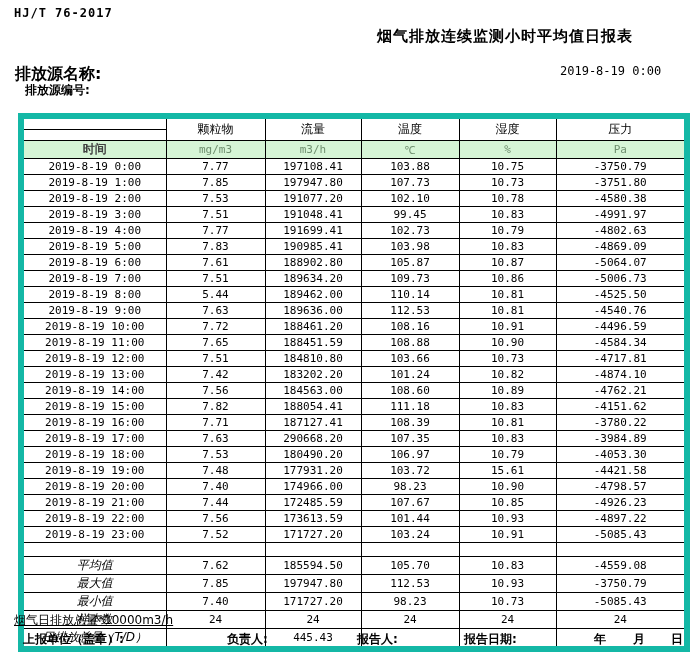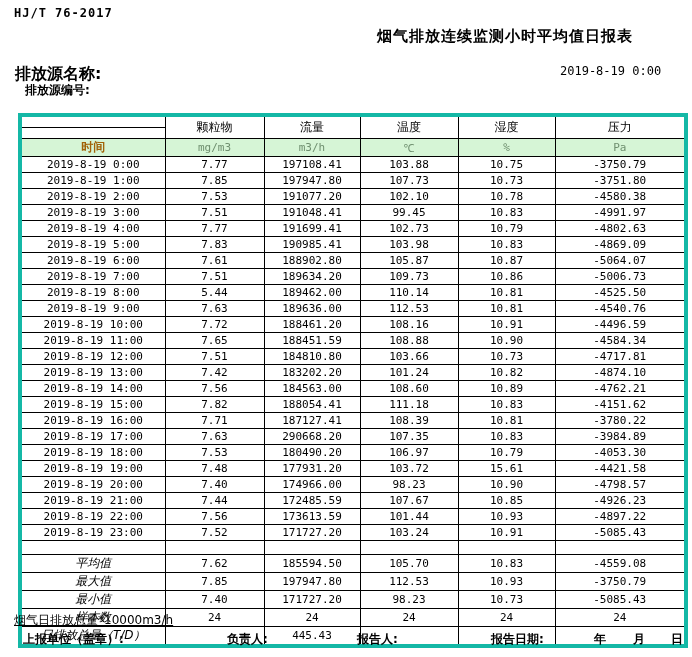--- a/index.html
+++ b/index.html
@@ -10,43 +10,43 @@
   .abs{position:absolute;white-space:nowrap;}
   .std-no{left:14px;top:6px;font:bold 12px "DejaVu Sans Mono",monospace;letter-spacing:1px;}
   .title{left:0;top:27px;width:633px;text-align:right;font-size:15px;font-weight:bold;letter-spacing:1px;}
   .meta-name{left:15px;top:64px;font-size:16px;font-weight:bold;}
   .meta-code{left:25px;top:82px;font-size:12px;font-weight:bold;}
   .meta-date{left:560px;top:64px;font:12px "DejaVu Sans Mono",monospace;}
 
   table.report{
     position:absolute;left:18px;top:113px;width:666px;
     border-collapse:collapse;table-layout:fixed;
-    border:4px solid #14b8a6;
+    border:6px solid #14b8a6;
   }
   table.report td,table.report th{
     border:1px solid #000;padding:0;margin:0;text-align:center;
     overflow:hidden;white-space:nowrap;vertical-align:middle;
   }
   tr.h-top td.split{height:10px;}
   tr.h-mid td.split{height:10px;}
   th.colname{font-size:12px;font-weight:normal;}
   tr.h-green td{background:#d6f5d6;height:15px;}
-  td.time-label{font-size:12px;font-weight:bold;color:#a16207;}
+  td.time-label{font-size:12px;font-weight:bold;color:#404040;}
   td.unit{font:11px "DejaVu Sans Mono",monospace;color:#6f8f6f;}
   td.c-time{font:11px "DejaVu Sans Mono",monospace;height:15px;}
   td.c-num{font:11px "DejaVu Sans Mono",monospace;height:15px;}
   tr.spacer td{height:13px;}
   td.c-label{font-size:12px;height:15px;font-style:italic;}
 
   .footnote{left:14px;top:612px;font-size:12px;text-decoration:underline;}
   .foot-row span{position:absolute;top:631px;font-size:12px;font-weight:bold;margin-left:9px;}
   .f-unit{left:14px;}
   .f-resp{left:218px;}
   .f-rept{left:348px;}
-  .f-date{left:482px;}
+  .f-date{left:455px;}
   .f-year{left:585px;}
   .f-month{left:624px;}
   .f-day{left:662px;}
 </style>
 </head>
 <body>
 
 <div class="abs std-no">HJ/T 76-2017</div>
 <div class="abs title">烟气排放连续监测小时平均值日报表</div>
 <div class="abs meta-name">排放源名称:</div>

